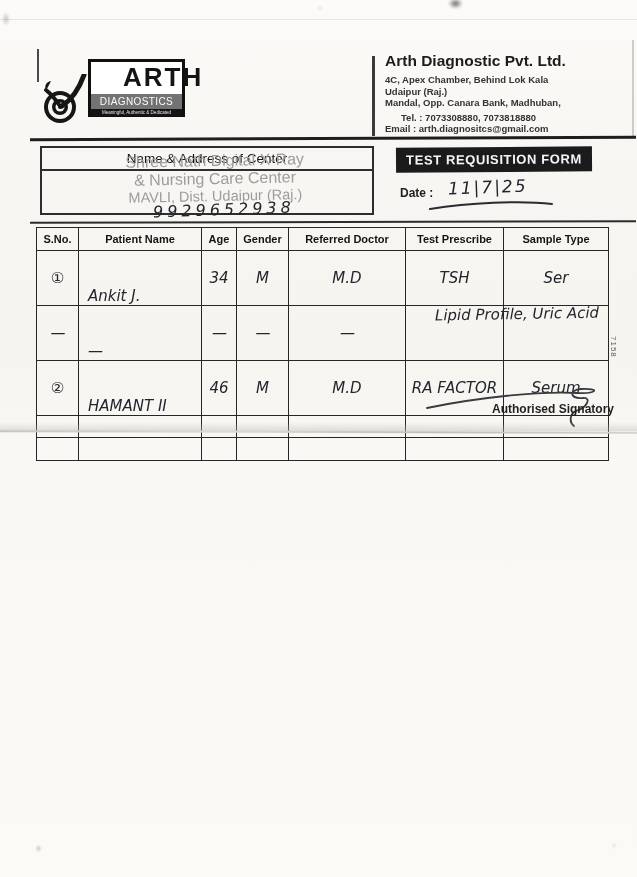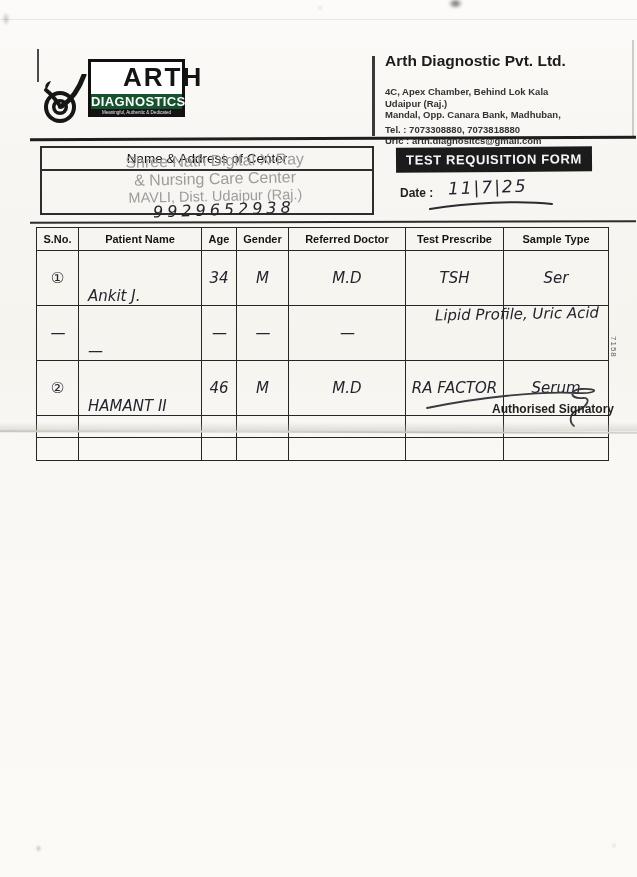--- a/index.html
+++ b/index.html
@@ -20,26 +20,26 @@
   .smudge.s2{left:2px;top:12px;width:8px;height:14px;background:radial-gradient(#9a9a9a,transparent 70%);opacity:.6;}
   .smudge.s3{left:36px;top:845px;width:5px;height:7px;background:radial-gradient(#8a8a8a,transparent 70%);opacity:.7;}
   .smudge.s4{left:612px;top:843px;width:4px;height:5px;background:radial-gradient(#aaa,transparent 70%);opacity:.6;}
   .smudge.s5{left:318px;top:6px;width:4px;height:4px;background:radial-gradient(#888,transparent 70%);opacity:.5;}
   
   .vline-left{position:absolute;left:37px;top:49px;width:2px;height:33px;background:#4a4a4a;}
   .vline-divider{position:absolute;left:372px;top:56px;width:3px;height:80px;background:#3a3a3a;}
   .logo-icon{position:absolute;left:34px;top:74px;}
   .logo-box{position:absolute;left:88px;top:59px;width:97px;height:58px;border:3px solid #101010;background:#fff;box-sizing:border-box;}
   .logo-arth{height:32px;line-height:30px;text-align:center;font-weight:bold;font-size:26px;letter-spacing:2px;color:#141414;padding-left:32px;}
-  .logo-diag{height:15px;line-height:15px;text-align:center;font-weight:bold;font-size:13px;letter-spacing:.4px;color:#fdfdfd;background:#14532d;}
+  .logo-diag{height:15px;line-height:15px;text-align:center;font-weight:normal;font-size:10px;letter-spacing:.4px;color:#fdfdfd;background:#737373;}
   .logo-tag{height:7px;line-height:7px;text-align:center;font-size:4.5px;color:#e9e9e9;background:#141414;}
   .company{position:absolute;left:385px;top:52px;width:245px;}
-  .company-name{font-size:15.5px;font-weight:bold;color:#1c1c1c;margin-bottom:16px;}
+  .company-name{font-size:15.5px;font-weight:bold;color:#1c1c1c;margin-bottom:4px;}
   .company-line{font-size:9.5px;font-weight:bold;color:#333;line-height:11.5px;}
-  .company-line.gap{margin-top:3px;}
+  .company-line.gap{margin-top:3px;margin-left:16px;}
   .rule-top{position:absolute;left:30px;top:137px;width:606px;height:3px;background:#1e1e1e;transform:rotate(-.25deg);}
   
   .center-box{position:absolute;left:40px;top:146px;width:334px;height:69px;border:2px solid #2d2d2d;box-sizing:border-box;}
   .center-box-title{font-weight:normal;font-size:13.5px;text-align:center;padding-top:3px;color:#141414;}
   .center-box-rule{position:absolute;left:-2px;right:-2px;top:21px;height:2px;background:#2d2d2d;}
   .stamp{position:absolute;left:65px;top:152px;width:300px;text-align:center;color:#9c9c9c;transform:rotate(-1.2deg);}
   .stamp-l1{font-size:16px;line-height:18px;}
   .stamp-l2{font-size:16px;line-height:18px;}
   .stamp-l3{font-size:14.5px;line-height:17px;}
   .hand{font-family:"DejaVu Sans",sans-serif;font-style:italic;color:#24242e;}
@@ -96,21 +96,21 @@
     <div class="logo-diag">DIAGNOSTICS</div>
     <div class="logo-tag">Meaningful, Authentic &amp; Dedicated</div>
   </div>
   <div class="vline-divider"></div>
   <div class="company">
     <div class="company-name">Arth Diagnostic Pvt. Ltd.</div>
     <div class="company-line">4C, Apex Chamber, Behind Lok Kala</div>
     <div class="company-line">Udaipur (Raj.)</div>
     <div class="company-line">Mandal, Opp. Canara Bank, Madhuban,</div>
     <div class="company-line gap">Tel. : 7073308880, 7073818880</div>
-    <div class="company-line">Uric : arth.diagnositcs@gmail.com</div>
+    <div class="company-line">Email : arth.diagnositcs@gmail.com</div>
   </div>
   <div class="rule-top"></div>
 
   <div class="center-box">
     <div class="center-box-title">Name &amp; Address of Center</div>
     <div class="center-box-rule"></div>
   </div>
   <div class="stamp">
     <div class="stamp-l1">Shree Nath Digital X-Ray</div>
     <div class="stamp-l2">&amp; Nursing Care Center</div>

